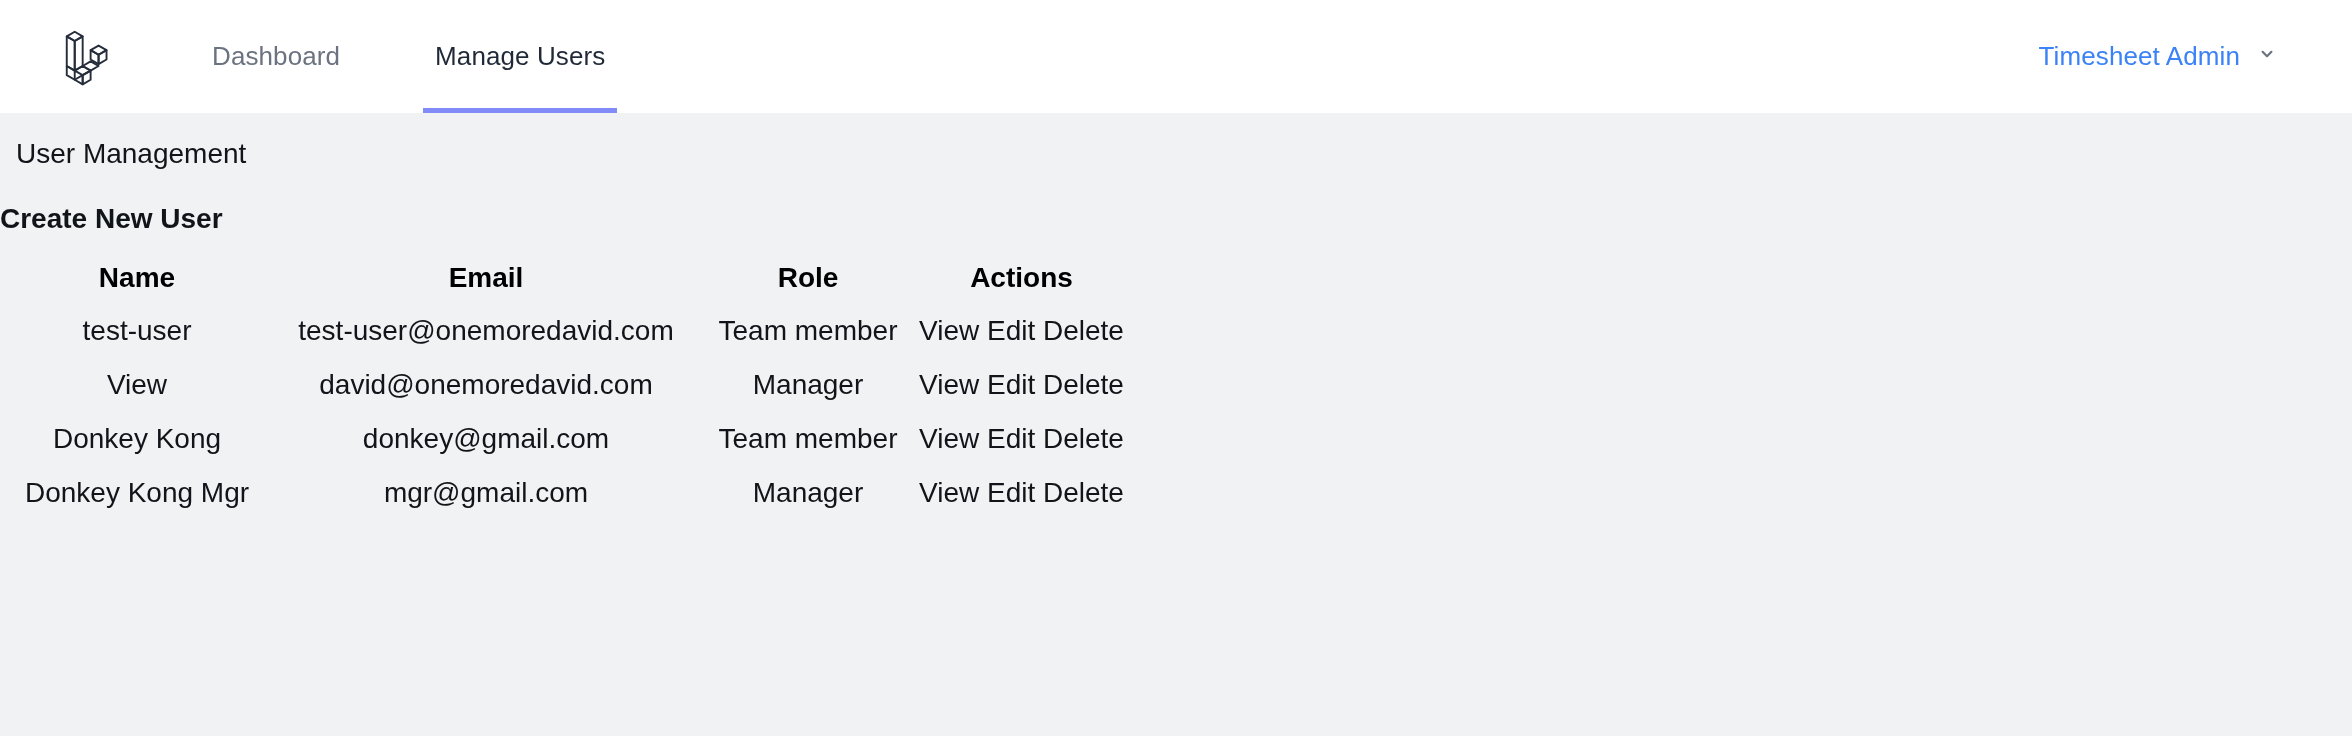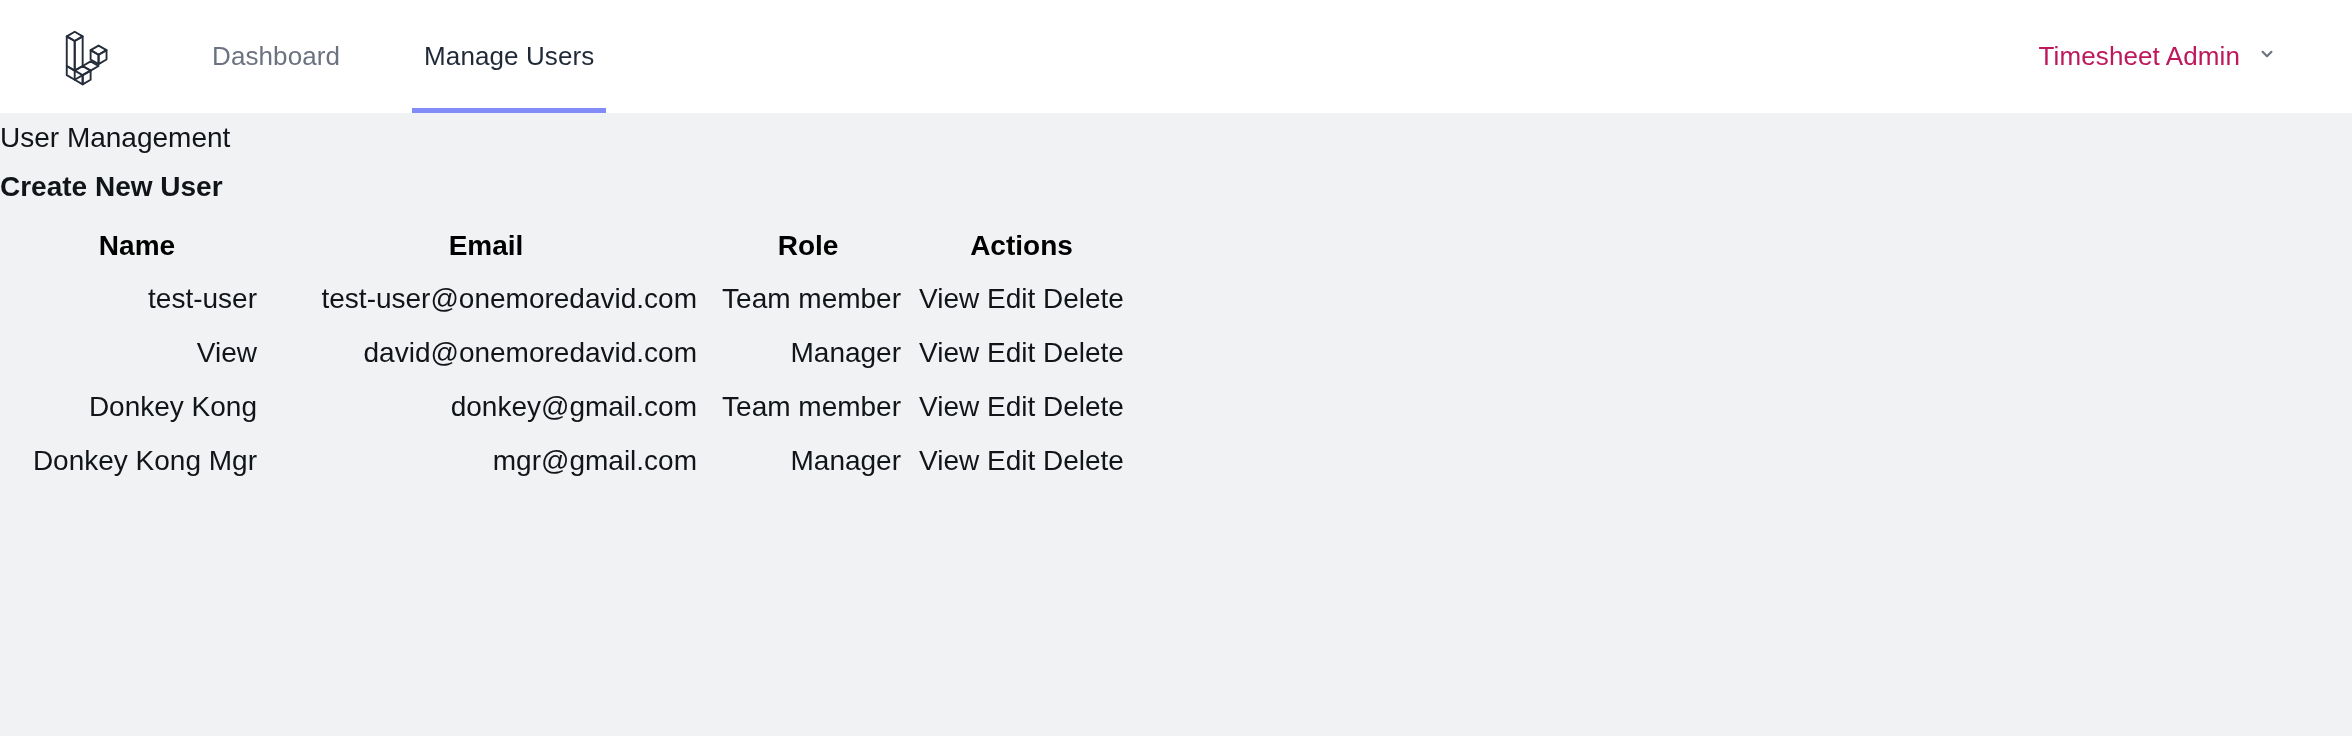--- a/index.html
+++ b/index.html
@@ -41,20 +41,21 @@
     padding-left: 46px;
     padding-right: 0;
     height: 113px;
   }
   .brand svg { display: block; }
 
   .nav-links {
     display: flex;
     align-items: center;
     margin-left: 80px;
+    gap: 11px;
   }
   .nav-link {
     display: flex;
     align-items: center;
     height: 113px;
     padding: 0 12px;
     margin-right: 60px;
     font-size: 26px;
     font-weight: 500;
     letter-spacing: 0.1px;
@@ -85,40 +86,40 @@
     align-items: center;
     height: 113px;
     padding-right: 74px;
     gap: 16px;
     cursor: pointer;
     user-select: none;
   }
   .user-menu-label {
     font-size: 26px;
     font-weight: 500;
-    color: #be185d;
+    color: #3b82f6;
     letter-spacing: 0.1px;
   }
   .chevron {
     display: block;
     color: #6b7280;
   }
 
   
   .content {
     background: #f1f2f4;
     padding: 0;
     height: calc(736px - 113px);
   }
   .page-heading {
     font-size: 28px;
     font-weight: 400;
     line-height: 49px;
     margin: 0;
-    padding: 0;
+    padding: 16px;
     color: #111418;
   }
   .create-link {
     display: block;
     font-size: 28px;
     font-weight: 700;
     line-height: 49px;
     color: #111418;
     text-decoration: none;
     cursor: pointer;
@@ -135,21 +136,21 @@
   table.users-table th {
     font-weight: 700;
     text-align: center;
     padding: 1px 2px;
     line-height: 51px;
     white-space: nowrap;
     color: #000000;
   }
   table.users-table td {
     font-weight: 400;
-    text-align: right;
+    text-align: center;
     padding: 1px 9px;
     line-height: 52px;
     white-space: nowrap;
     vertical-align: top;
     color: #111418;
   }
   table.users-table td.col-name { min-width: 258px; }
   table.users-table td.col-email { min-width: 440px; }
   table.users-table td.col-role  { min-width: 204px; }
   table.users-table td.col-actions { white-space: nowrap; }

